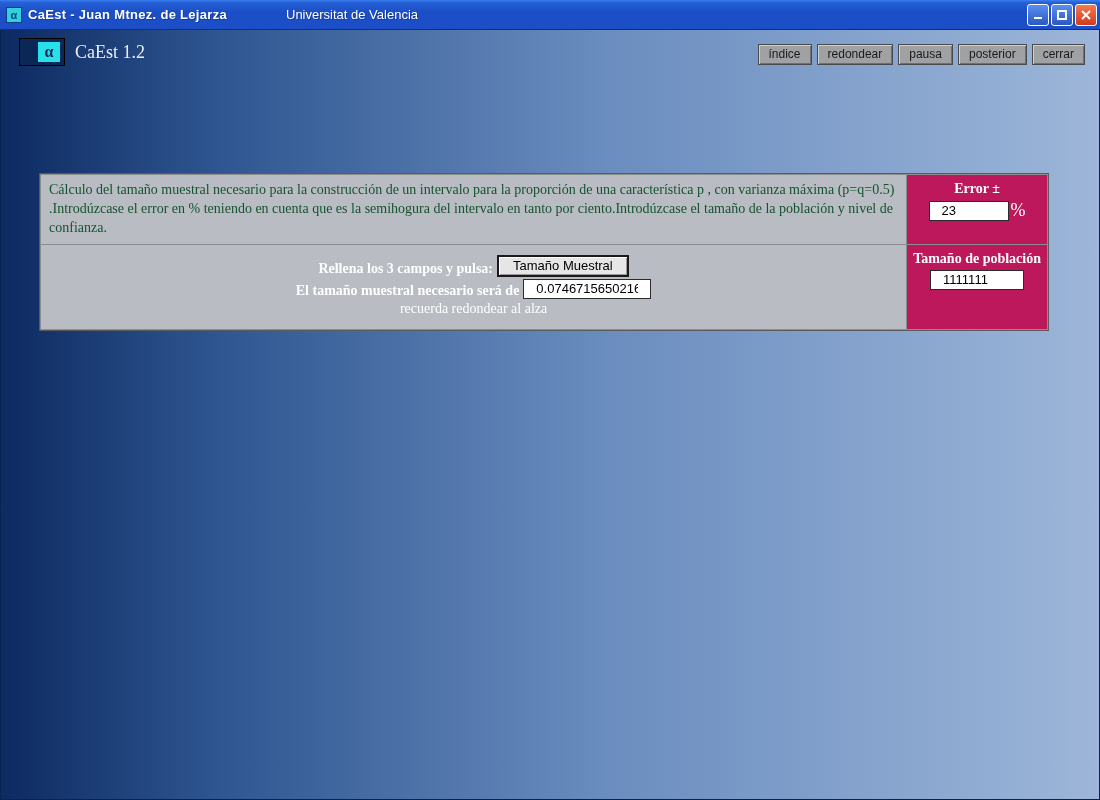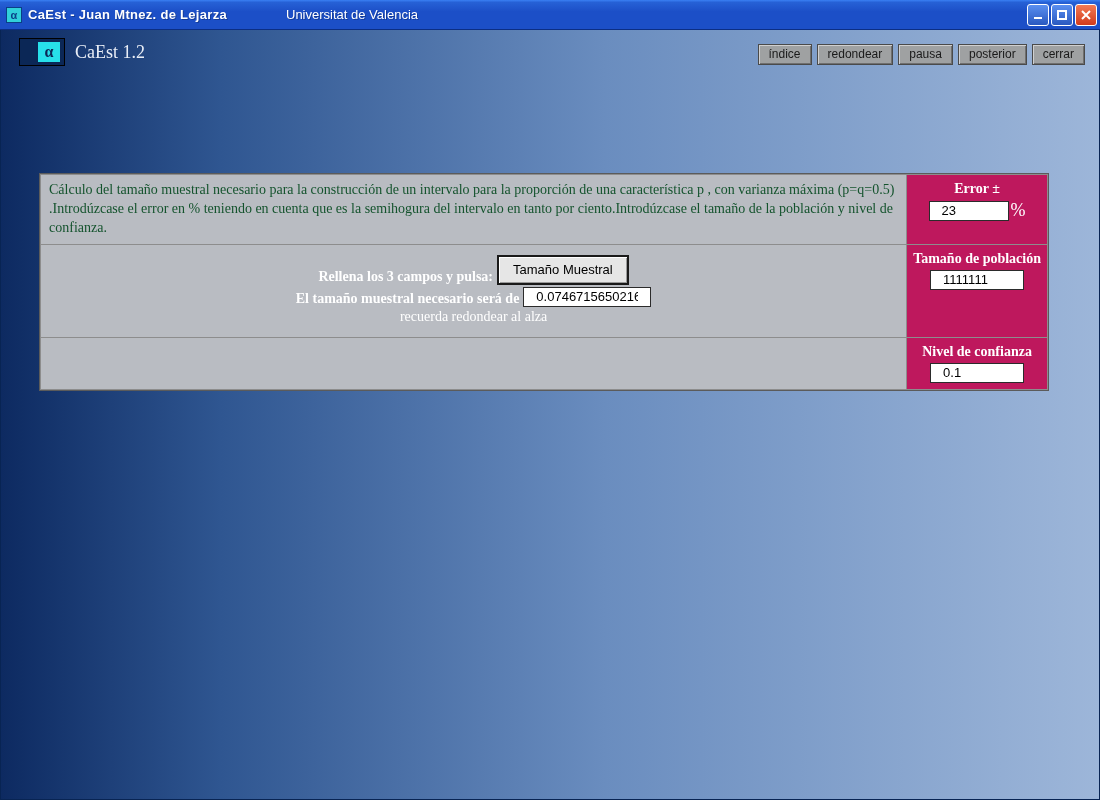--- a/index.html
+++ b/index.html
@@ -98,21 +98,21 @@
   .maincell .hint{font-style:normal;}
   input.txt{
     height:20px; background:#ffffff; border:1px solid #2b2b2b;
     font-family:"Arial",sans-serif; font-size:13px; color:#000; padding:0 12px;
   }
   .w-error{ width:80px; }
   .w-pop  { width:94px; }
   .w-conf { width:94px; }
   .w-res  { width:128px; }
   button.calc{
-    height:30px; padding:0 14px; font-size:13px;
+    height:22px; padding:0 14px; font-size:13px;
     background:#e6e6e6; border:2px solid #1a1a1a;
     font-family:"Tahoma","Arial",sans-serif; cursor:pointer;
     box-shadow: inset 1px 1px 0 #ffffff, inset -1px -1px 0 #9a9a9a;
   }
   .pct{ color:#ffffff; font-size:18px; margin-left:2px;}
 
   
   .errbox{display:flex;align-items:center;justify-content:center;}
 </style>
 </head>
@@ -184,24 +184,17 @@
             <input class="txt w-res" value="0.0746715650216993" style="">
           </div>
           <div class="row hint">recuerda redondear al alza</div>
         </td>
         <td class="rightcell">
           <span class="lbl">Tamaño de población</span>
           <input class="txt w-pop" value="1111111" style="">
         </td>
       </tr>
 
-      <tr>
-        <td class="maincell" style="background:#b9bcc2"></td>
-        <td class="rightcell">
-          <span class="lbl">Nivel de confianza</span>
-          <input class="txt w-conf" value="0.1" style="">
-        </td>
-      </tr>
     </tbody>
       </table>
   </div>
 
 </div>
 
 </body></html>

